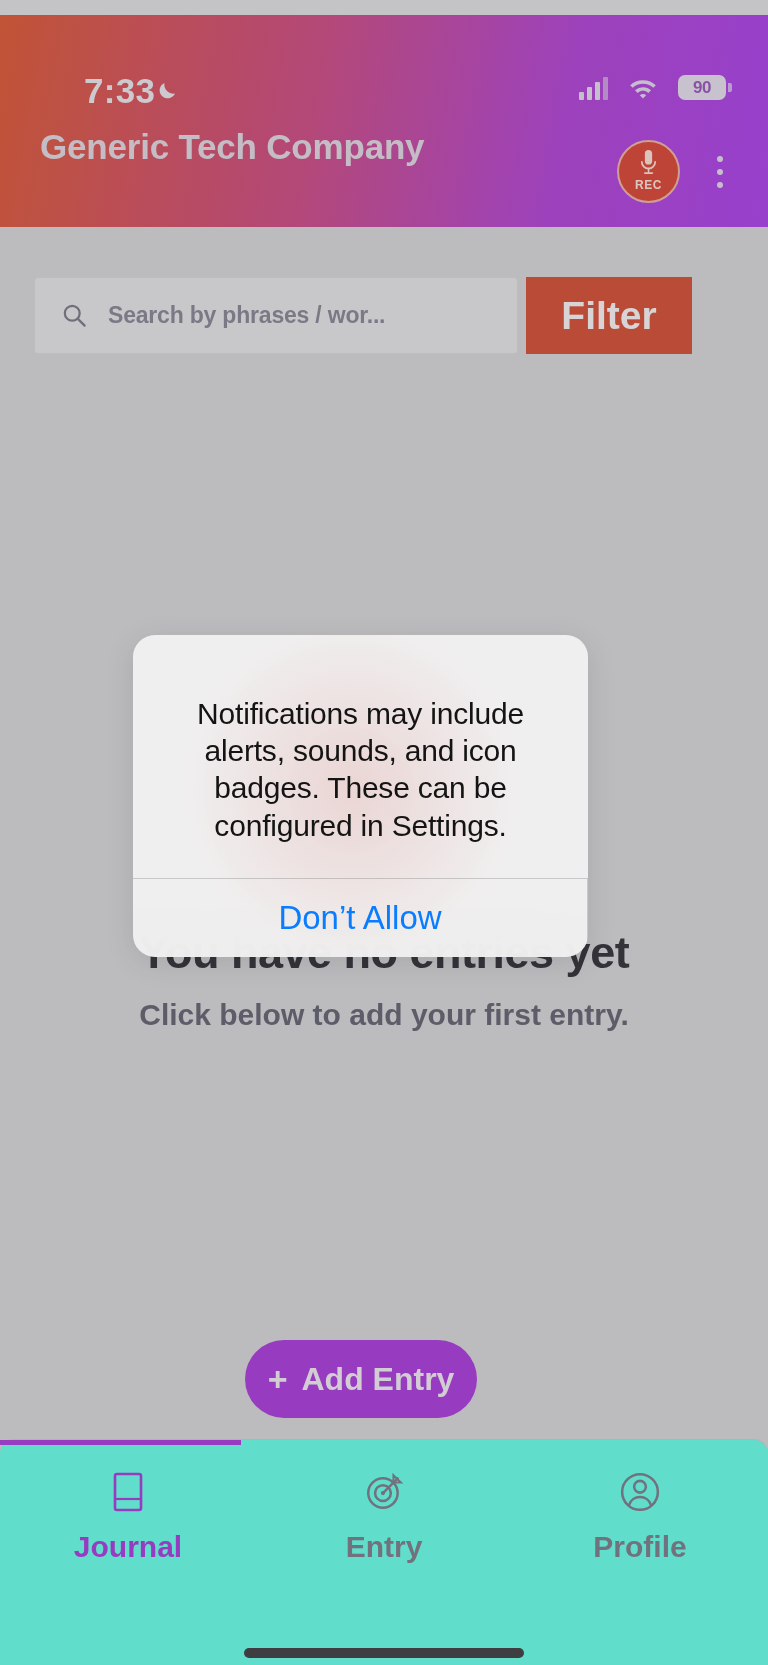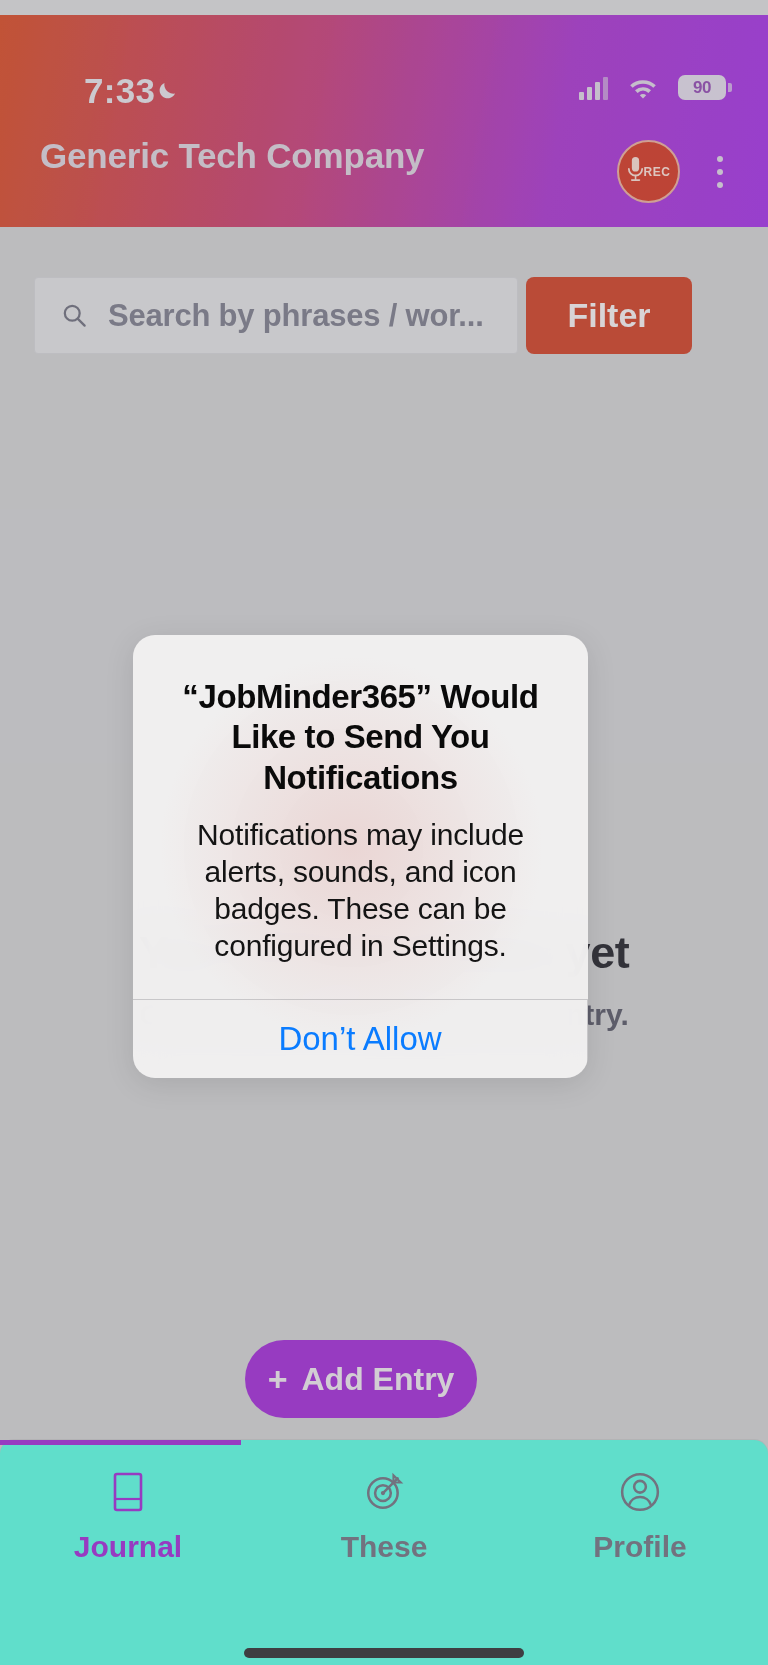--- a/index.html
+++ b/index.html
@@ -51,28 +51,28 @@
     border-radius:7px; background:#d2cbd8;
     display:flex; align-items:center; justify-content:center;
   }
   .battery span { font-size:17px; font-weight:700; color:#8c4fa8; letter-spacing:-.5px;}
   .battery::after {
     content:""; position:absolute; right:-6px; top:8px;
     width:4px; height:9px; border-radius:0 2px 2px 0; background:#cfc6d6; opacity:.75;
   }
 
   .app-title {
-    position:absolute; left:40px; top:121px;
+    position:absolute; left:40px; top:112px;
     font-size:35px; font-weight:700; color:#cdc6cf; letter-spacing:-.2px;
   }
   .rec-btn {
     position:absolute; right:88px; top:125px;
     width:63px; height:63px; border-radius:50%;
     background:#c4402f; border:2px solid #d9a497;
-    display:flex; align-items:center; justify-content:center;
+    display:flex; flex-direction:column; align-items:center; justify-content:center;
   }
   .rec-btn .mic { width:17px; height:27px; margin-top:-2px; }
   .rec-btn .rec-label { font-size:12px; font-weight:700; color:#e9cfc8; margin-top:1px; letter-spacing:.5px;}
   .kebab {
     position:absolute; right:30px; top:132px;
     width:36px; height:50px;
     display:flex; flex-direction:column; align-items:center; justify-content:center; gap:7px;
   }
   .kebab i { width:6px; height:6px; border-radius:50%; background:#cfc8d4; display:block;}
 
@@ -82,28 +82,28 @@
     width:700px; height:77px;
     display:flex; gap:8px;
   }
   .searchbox {
     width:484px; height:77px;
     background:#d2d2d4; border:1px solid #c6c6c9; border-radius:4px;
     display:flex; align-items:center; padding-left:26px; gap:20px;
   }
   .search-icon { width:27px; height:27px; flex:none; }
   .search-ph {
-    font-size:31px; font-weight:700; color:#7b7b88; letter-spacing:-.2px;
+    font-size:23px; font-weight:700; color:#7b7b88; letter-spacing:-.2px;
     white-space:nowrap; overflow:hidden;
   }
   .filter-btn {
-    width:166px; height:77px; border-radius:8px;
+    width:166px; height:77px; border-radius:0;
     background:#c2472f; color:#e4dfe0;
     display:flex; align-items:center; justify-content:center;
-    font-size:34px; font-weight:700;
+    font-size:39px; font-weight:700;
   }
 
   
   .empty-title {
     position:absolute; left:0; top:912px; width:768px;
     text-align:center; font-size:45px; font-weight:700; color:#2c2c33;
     letter-spacing:-.5px;
   }
   .empty-sub {
     position:absolute; left:0; top:983px; width:768px;
@@ -267,40 +267,39 @@
       <div class="tab">
         <span class="ticon">
           <svg viewBox="0 0 40 40" width="42" height="42">
             <circle cx="19" cy="21" r="14" fill="none" stroke="#72727f" stroke-width="2.4"></circle>
             <circle cx="19" cy="21" r="7.5" fill="none" stroke="#72727f" stroke-width="2.4"></circle>
             <circle cx="19" cy="21" r="2" fill="#72727f"></circle>
             <line x1="19" y1="21" x2="33" y2="7" stroke="#72727f" stroke-width="2.4" stroke-linecap="round"></line>
             <path d="M29 4 L29 11 L36 11 L29 4z" fill="none" stroke="#72727f" stroke-width="2"></path>
           </svg>
         </span>
-        <span class="tlabel">These</span>
+        <span class="tlabel">Entry</span>
       </div>
       <div class="tab">
         <span class="ticon">
           <svg viewBox="0 0 40 40" width="42" height="42">
             <circle cx="20" cy="20" r="17" fill="none" stroke="#72727f" stroke-width="2.4"></circle>
             <circle cx="20" cy="15" r="5.6" fill="none" stroke="#72727f" stroke-width="2.4"></circle>
             <path d="M9.5 32.5a11 11 0 0 1 21 0" fill="none" stroke="#72727f" stroke-width="2.4"></path>
           </svg>
         </span>
         <span class="tlabel">Profile</span>
       </div>
     </div>
     <div class="home-indicator"></div>
   </div>
 
   <div class="dim"></div>
   <div class="alert">
     <div class="alert-body">
-      <div class="alert-title">“JobMinder365” Would Like to Send You Notifications</div>
       <div class="alert-msg">Notifications may include alerts, sounds, and icon badges. These can be configured in Settings.</div>
     </div>
     <div class="alert-actions">
       <div class="alert-btn first">Don’t Allow</div>
     </div>
   </div>
 
 </div>
 
 </body></html>

